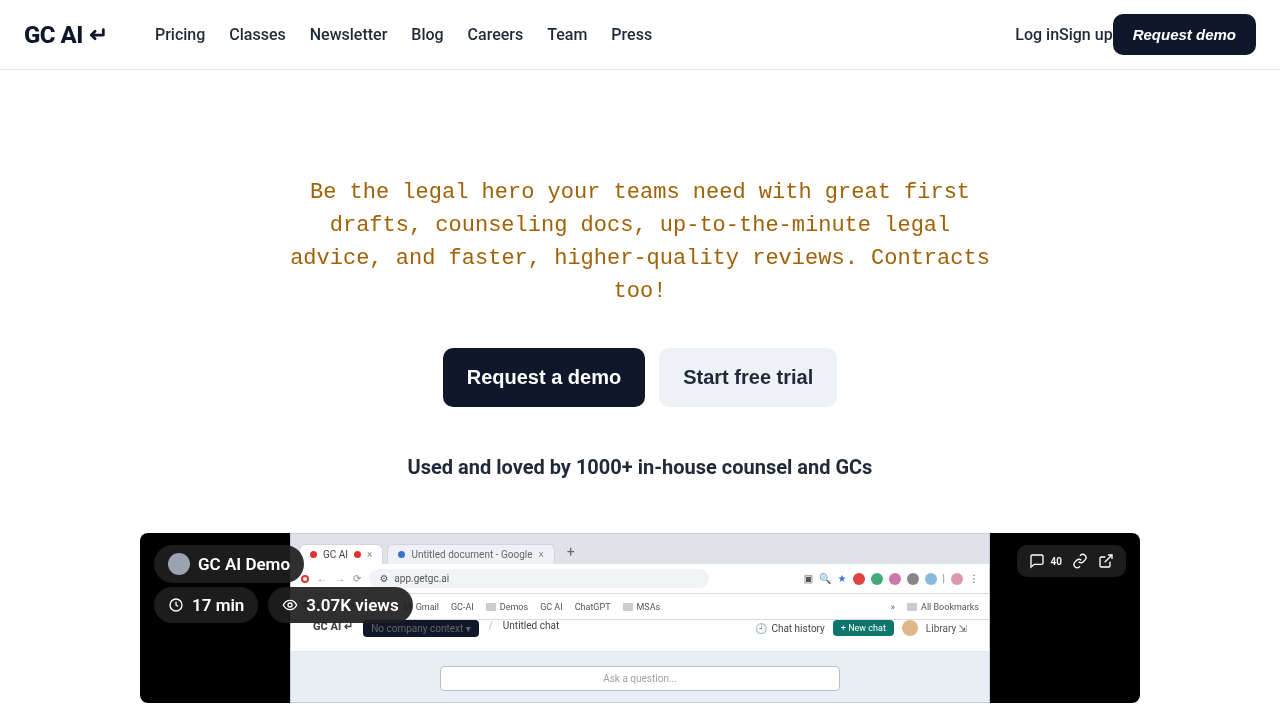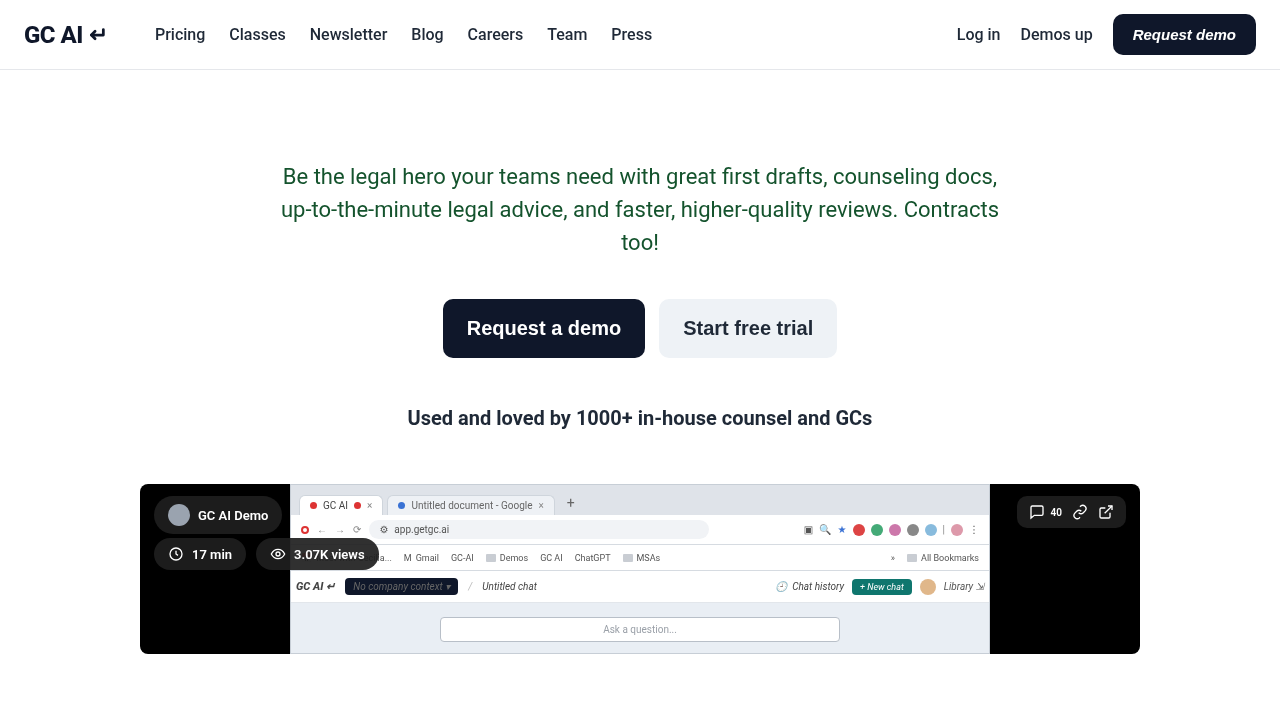--- a/index.html
+++ b/index.html
@@ -4,36 +4,36 @@
 <style>
 * { margin: 0; padding: 0; box-sizing: border-box; }
 body { font-family: -apple-system, BlinkMacSystemFont, 'Segoe UI', Roboto, Helvetica, Arial, sans-serif; background: #fff; color: #0f172a; width: 1280px; height: 720px; overflow: hidden; }
 
 .header { display: flex; align-items: center; justify-content: space-between; padding: 0 24px; height: 70px; border-bottom: 1px solid #e5e7eb; }
 .header-left { display: flex; align-items: center; gap: 48px; }
 .logo { font-size: 24px; font-weight: 800; letter-spacing: -0.5px; display: flex; align-items: center; gap: 2px; }
 .logo-enter { display: inline-flex; align-items: center; }
 .nav { display: flex; gap: 24px; }
 .nav a { color: #1f2937; text-decoration: none; font-size: 16px; font-weight: 500; }
-.header-right { display: flex; align-items: center; gap: 20px; }
+.header-right { display: flex; align-items: center; }
 .header-right a.text-link { color: #1f2937; text-decoration: none; font-size: 16px; font-weight: 500; }
 .btn-demo-nav { background: #0f172a; color: #fff; border: none; border-radius: 10px; padding: 12px 20px; font-size: 15px; font-weight: 600; cursor: pointer; font-style: italic; }
 
 .hero { text-align: center; padding-top: 90px; }
 .hero h1 { font-size: 64px; font-weight: 800; color: #0f172a; letter-spacing: -2px; line-height: 1.05; margin-bottom: 24px; }
-.hero p.sub { font-size: 22px; color: #14532d; max-width: 720px; margin: 0 auto 40px auto; line-height: 1.5; }
+.hero p.sub { font-size: 22px; color: #a16207; max-width: 720px; margin: 16px auto 40px auto; line-height: 1.5; font-family: Liberation Mono, monospace; }
 .hero-btns { display: flex; justify-content: center; gap: 14px; margin-bottom: 48px; }
 .btn-primary { background: #0f172a; color: #fff; border: none; border-radius: 10px; padding: 18px 24px; font-size: 20px; font-weight: 700; cursor: pointer; }
 .btn-secondary { background: #eef2f6; color: #1f2937; border: none; border-radius: 10px; padding: 18px 24px; font-size: 20px; font-weight: 700; cursor: pointer; }
 .social-proof { font-size: 20px; font-weight: 700; color: #1f2937; margin-bottom: 54px; }
 
 .video-frame { width: 1000px; height: 170px; margin: 0 auto; background: #000; border-radius: 8px; position: relative; overflow: hidden; }
 .video-inner { position: absolute; left: 150px; right: 150px; top: 0; bottom: 0; background: #e9eef4; border: 1px solid #c7ced6; }
 .video-overlay-top { position: absolute; top: 12px; left: 14px; display: flex; align-items: center; gap: 10px; z-index: 5; }
-.pill { background: rgba(30,30,30,0.92); color: #fff; border-radius: 20px; padding: 8px 14px; font-size: 13px; font-weight: 600; display: flex; align-items: center; gap: 8px; }
+.pill { background: rgba(30,30,30,0.92); color: #fff; border-radius: 20px; padding: 8px 14px; font-size: 17px; font-weight: 600; display: flex; align-items: center; gap: 8px; }
 .video-overlay-top-right { position: absolute; top: 12px; right: 14px; display: flex; align-items: center; gap: 10px; z-index: 5; background: rgba(30,30,30,0.92); border-radius: 10px; padding: 8px 12px; color: #fff; }
 .icon-btn { display: flex; align-items: center; gap: 6px; font-size: 10px; font-weight: 600; }
 .video-overlay-bottom { position: absolute; top: 54px; left: 14px; display: flex; gap: 10px; z-index: 5; }
 .avatar { width: 22px; height: 22px; border-radius: 50%; background: #9aa3af; display: inline-block; }
 
 .tabbar { height: 30px; background: #dfe3e9; display: flex; align-items: flex-end; padding: 0 8px; gap: 4px; font-size: 10px; color: #444; }
 .tab { background: #fff; border-radius: 6px 6px 0 0; padding: 4px 10px; display: flex; align-items: center; gap: 6px; border: 1px solid #cfd5dc; border-bottom: none; }
 .tab.inactive { background: #eef1f5; color: #666; }
 .tab .dot-red { width: 7px; height: 7px; border-radius: 50%; background: #d33; }
 .tab .dot-blue { width: 7px; height: 7px; border-radius: 50%; background: #3a72d4; }
@@ -41,21 +41,21 @@
 .addtab { color: #666; padding: 4px 8px; font-size: 14px; }
 .urlbar-row { height: 30px; background: #fff; border-bottom: 1px solid #d6dbe1; display: flex; align-items: center; padding: 0 10px; gap: 8px; font-size: 10px; color: #555; }
 .rec-dot { width: 8px; height: 8px; border-radius: 50%; border: 2px solid #d33; }
 .nav-arrow { color: #888; }
 .urlbar { flex: 0 0 340px; background: #f1f3f6; border-radius: 12px; padding: 4px 10px; display: flex; align-items: center; gap: 6px; color: #555; }
 .url-icons-right { display: flex; gap: 6px; align-items: center; margin-left: auto; }
 .circ { width: 12px; height: 12px; border-radius: 50%; }
 .bookmarkbar { height: 26px; background: #fff; border-bottom: 1px solid #d6dbe1; display: flex; align-items: center; padding: 0 10px; gap: 12px; font-size: 9px; color: #555; }
 .bm { display: flex; align-items: center; gap: 4px; }
 .bm .folder { width: 10px; height: 8px; background: #c9cdd3; border-radius: 1px; }
-.app-row { height: 32px; background: #fff; display: flex; align-items: center; padding: 0 5px; gap: 10px; font-size: 10px; color: #444; border-bottom: 1px solid #e2e6eb; font-style: italic; }
+.app-row { height: 32px; background: #fff; display: flex; align-items: flex-start; padding: 0 22px; gap: 10px; font-size: 10px; color: #444; border-bottom: 1px solid #e2e6eb; }
 .app-logo { font-weight: 800; font-size: 11px; }
 .dropdown { background: #0f172a; border-radius: 4px; padding: 3px 8px; color: #666; }
 .right-group { margin-left: auto; display: flex; align-items: center; gap: 8px; }
 .chat-hist { display: flex; align-items: center; gap: 4px; }
 .newchat { background: #0f766e; color: #fff; border-radius: 4px; padding: 3px 8px; font-size: 9px; }
 .mini-avatar { width: 16px; height: 16px; border-radius: 50%; background: #e0b78a; }
 .library { color: #555; }
 .ask-row { display: flex; justify-content: center; padding-top: 14px; }
 .ask-box { width: 400px; border: 1px solid #b8bfc8; border-radius: 4px; padding: 6px 10px; font-size: 10px; color: #9aa0a8; background: #fff; }
 
@@ -80,21 +80,21 @@
       <a href="#">Classes</a>
       <a href="#">Newsletter</a>
       <a href="#">Blog</a>
       <a href="#">Careers</a>
       <a href="#">Team</a>
       <a href="#">Press</a>
     </nav>
   </div>
   <div class="header-right">
     <a href="#" class="text-link">Log in</a>
-    <a href="#" class="text-link">Demos up</a>
+    <a href="#" class="text-link">Sign up</a>
     <button class="btn-demo-nav">Request demo</button>
   </div>
 </header>
 
 <section class="hero">
   <p class="sub">Be the legal hero your teams need with great first drafts, counseling docs, up-to-the-minute legal advice, and faster, higher-quality reviews. Contracts too!</p>
   <div class="hero-btns">
     <button class="btn-primary">Request a demo</button>
     <button class="btn-secondary">Start free trial</button>
   </div>

